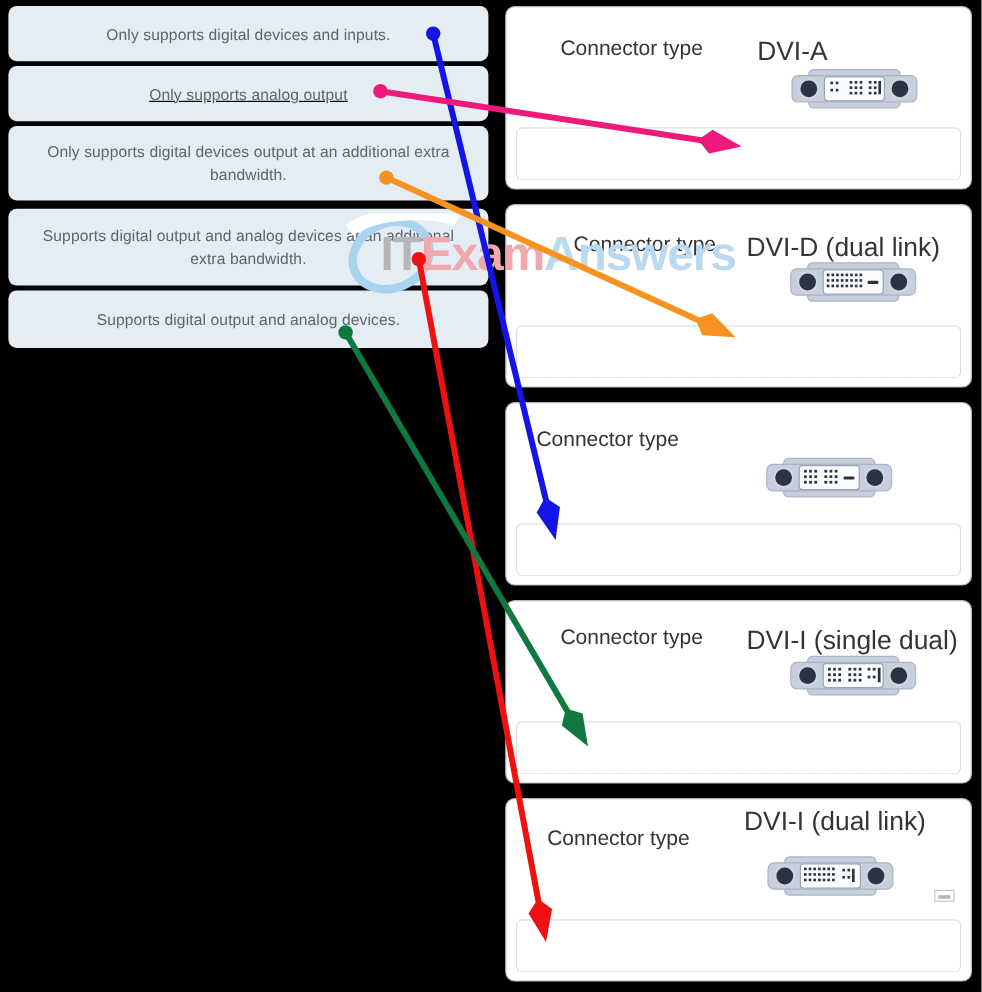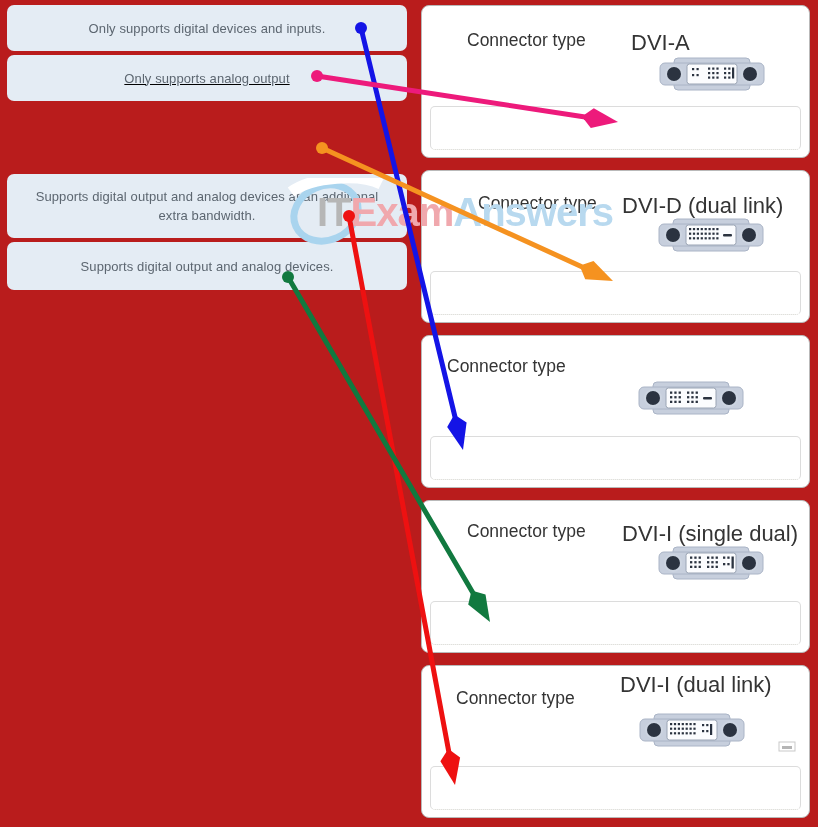--- a/index.html
+++ b/index.html
@@ -5,21 +5,21 @@
   * { box-sizing: border-box; margin: 0; padding: 0; }
   html, body {
     width: 818px; height: 827px;
     background: #ffffff;
     font-family: "Liberation Sans", sans-serif;
     overflow: hidden;
   }
   #stage {
     position: relative;
     width: 818px; height: 827px;
-    background: #b91c1c;
+    background: #000000;
   }
 
   
   #left-column {
     position: absolute;
     left: 7px; top: 0px;
     width: 400px; height: 827px;
   }
   .desc-card {
     position: absolute;
@@ -126,20 +126,23 @@
 <body>
 
 <div id="stage">
 
   <div id="left-column">
       <div class="desc-card" style="top: 5px; height: 46px;">
         <div class="desc-text">Only supports digital devices and inputs.</div>
       </div>
       <div class="desc-card" style="top: 55px; height: 46px; text-decoration: underline;">
         <div class="desc-text">Only supports analog output</div>
+      </div>
+      <div class="desc-card" style="top: 105px; height: 62px;">
+        <div class="desc-text">Only supports digital devices output at an additional extra bandwidth.</div>
       </div>
       <div class="desc-card" style="top: 174px; height: 64px;">
         <div class="desc-text">Supports digital output and analog devices at an additional extra bandwidth.</div>
       </div>
       <div class="desc-card" style="top: 242px; height: 48px;">
         <div class="desc-text">Supports digital output and analog devices.</div>
       </div>
     </div>
 
   <div id="right-column">

